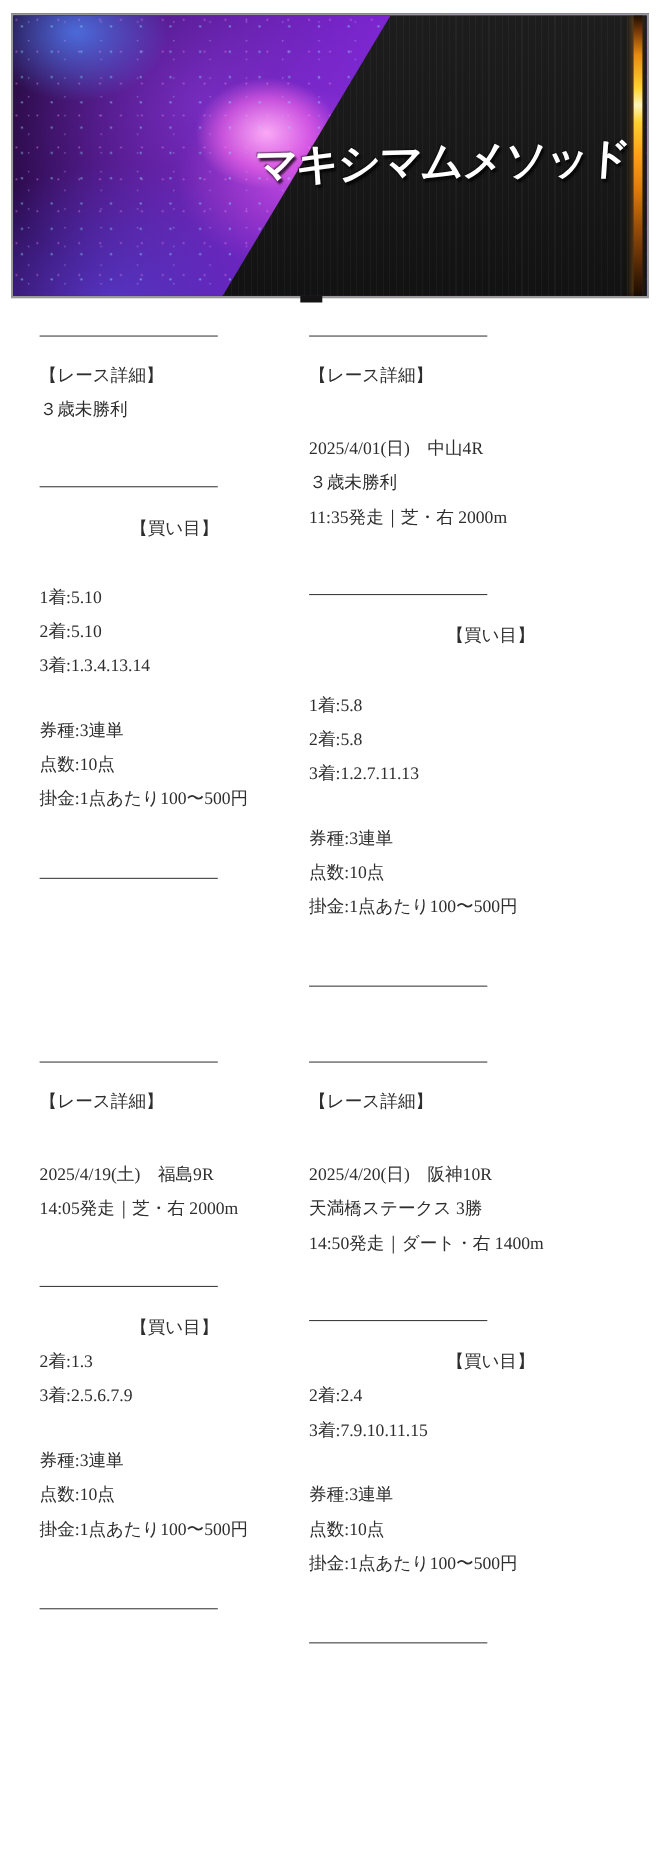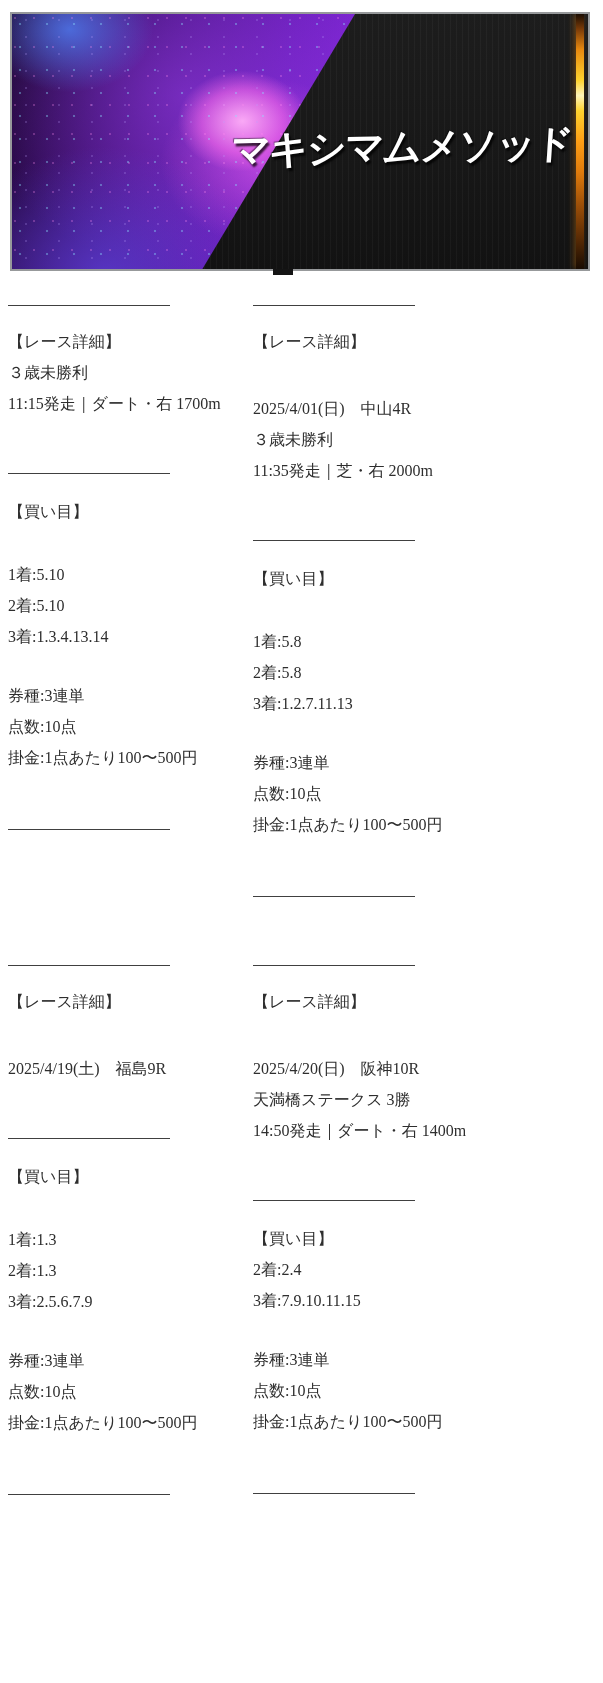--- a/index.html
+++ b/index.html
@@ -87,21 +87,21 @@
     left: 263px;
     top: 257px;
     width: 20px;
     height: 6px;
     background: #141414;
     z-index: 4;
   }
 
   
   .content {
-    padding-left: 8px;
+    padding-left: 36px;
     margin-top: 34px;
   }
   .band { display: flex; }
   .band.second { margin-top: 68px; }
   .col-left  { width: 245px; flex: 0 0 245px; }
   .col-right { width: 330px; flex: 0 0 330px; }
 
   .divider {
     width: 162px;
     height: 0;
@@ -109,21 +109,21 @@
   }
   .divider.mid   { margin-top: 54px; }
   .divider.close { margin-top: 56px; }
 
   .row, .sec-title {
     height: 31px;
     line-height: 31px;
     white-space: nowrap;
   }
   .sec-title { margin-top: 20px; }
-  .sec-title.buy { margin-top: 22px; }
+  .sec-title.buy { margin-top: 22px; text-align: center; }
   .row.gap-race { margin-top: 36px; }
   .row.gap-pick { margin-top: 32px; }
   .row.gap-bet  { margin-top: 28px; }
 </style>
 </head>
 <body>
 
 <div class="banner-outer">
   <div class="banner">
     <div class="banner-purple"></div>
@@ -136,21 +136,20 @@
 </div>
 
 <div class="content">
 
   <div class="band">
 
     <div class="col-left">
       <div class="divider"></div>
       <div class="sec-title">【レース詳細】</div>
       <div class="row">３歳未勝利</div>
-      <div class="row">11:15発走｜ダート・右 1700m</div>
       <div class="divider mid"></div>
       <div class="sec-title buy">【買い目】</div>
       <div class="row gap-pick">1着:5.10</div>
       <div class="row">2着:5.10</div>
       <div class="row">3着:1.3.4.13.14</div>
       <div class="row gap-bet">券種:3連単</div>
       <div class="row">点数:10点</div>
       <div class="row">掛金:1点あたり100〜500円</div>
       <div class="divider close"></div>
     </div>
@@ -173,23 +172,23 @@
     </div>
 
   </div>
 
   <div class="band second">
 
     <div class="col-left">
       <div class="divider"></div>
       <div class="sec-title">【レース詳細】</div>
       <div class="row gap-race">2025/4/19(土)　福島9R</div>
-      <div class="divider mid"></div>
-      <div class="sec-title buy">【買い目】</div>
-      <div class="row gap-pick">1着:1.3</div>
+      <div class="row">14:05発走｜芝・右 2000m</div>
+      <div class="divider mid"></div>
+      <div class="sec-title buy">【買い目】</div>
       <div class="row">2着:1.3</div>
       <div class="row">3着:2.5.6.7.9</div>
       <div class="row gap-bet">券種:3連単</div>
       <div class="row">点数:10点</div>
       <div class="row">掛金:1点あたり100〜500円</div>
       <div class="divider close"></div>
     </div>
 
     <div class="col-right">
       <div class="divider"></div>

